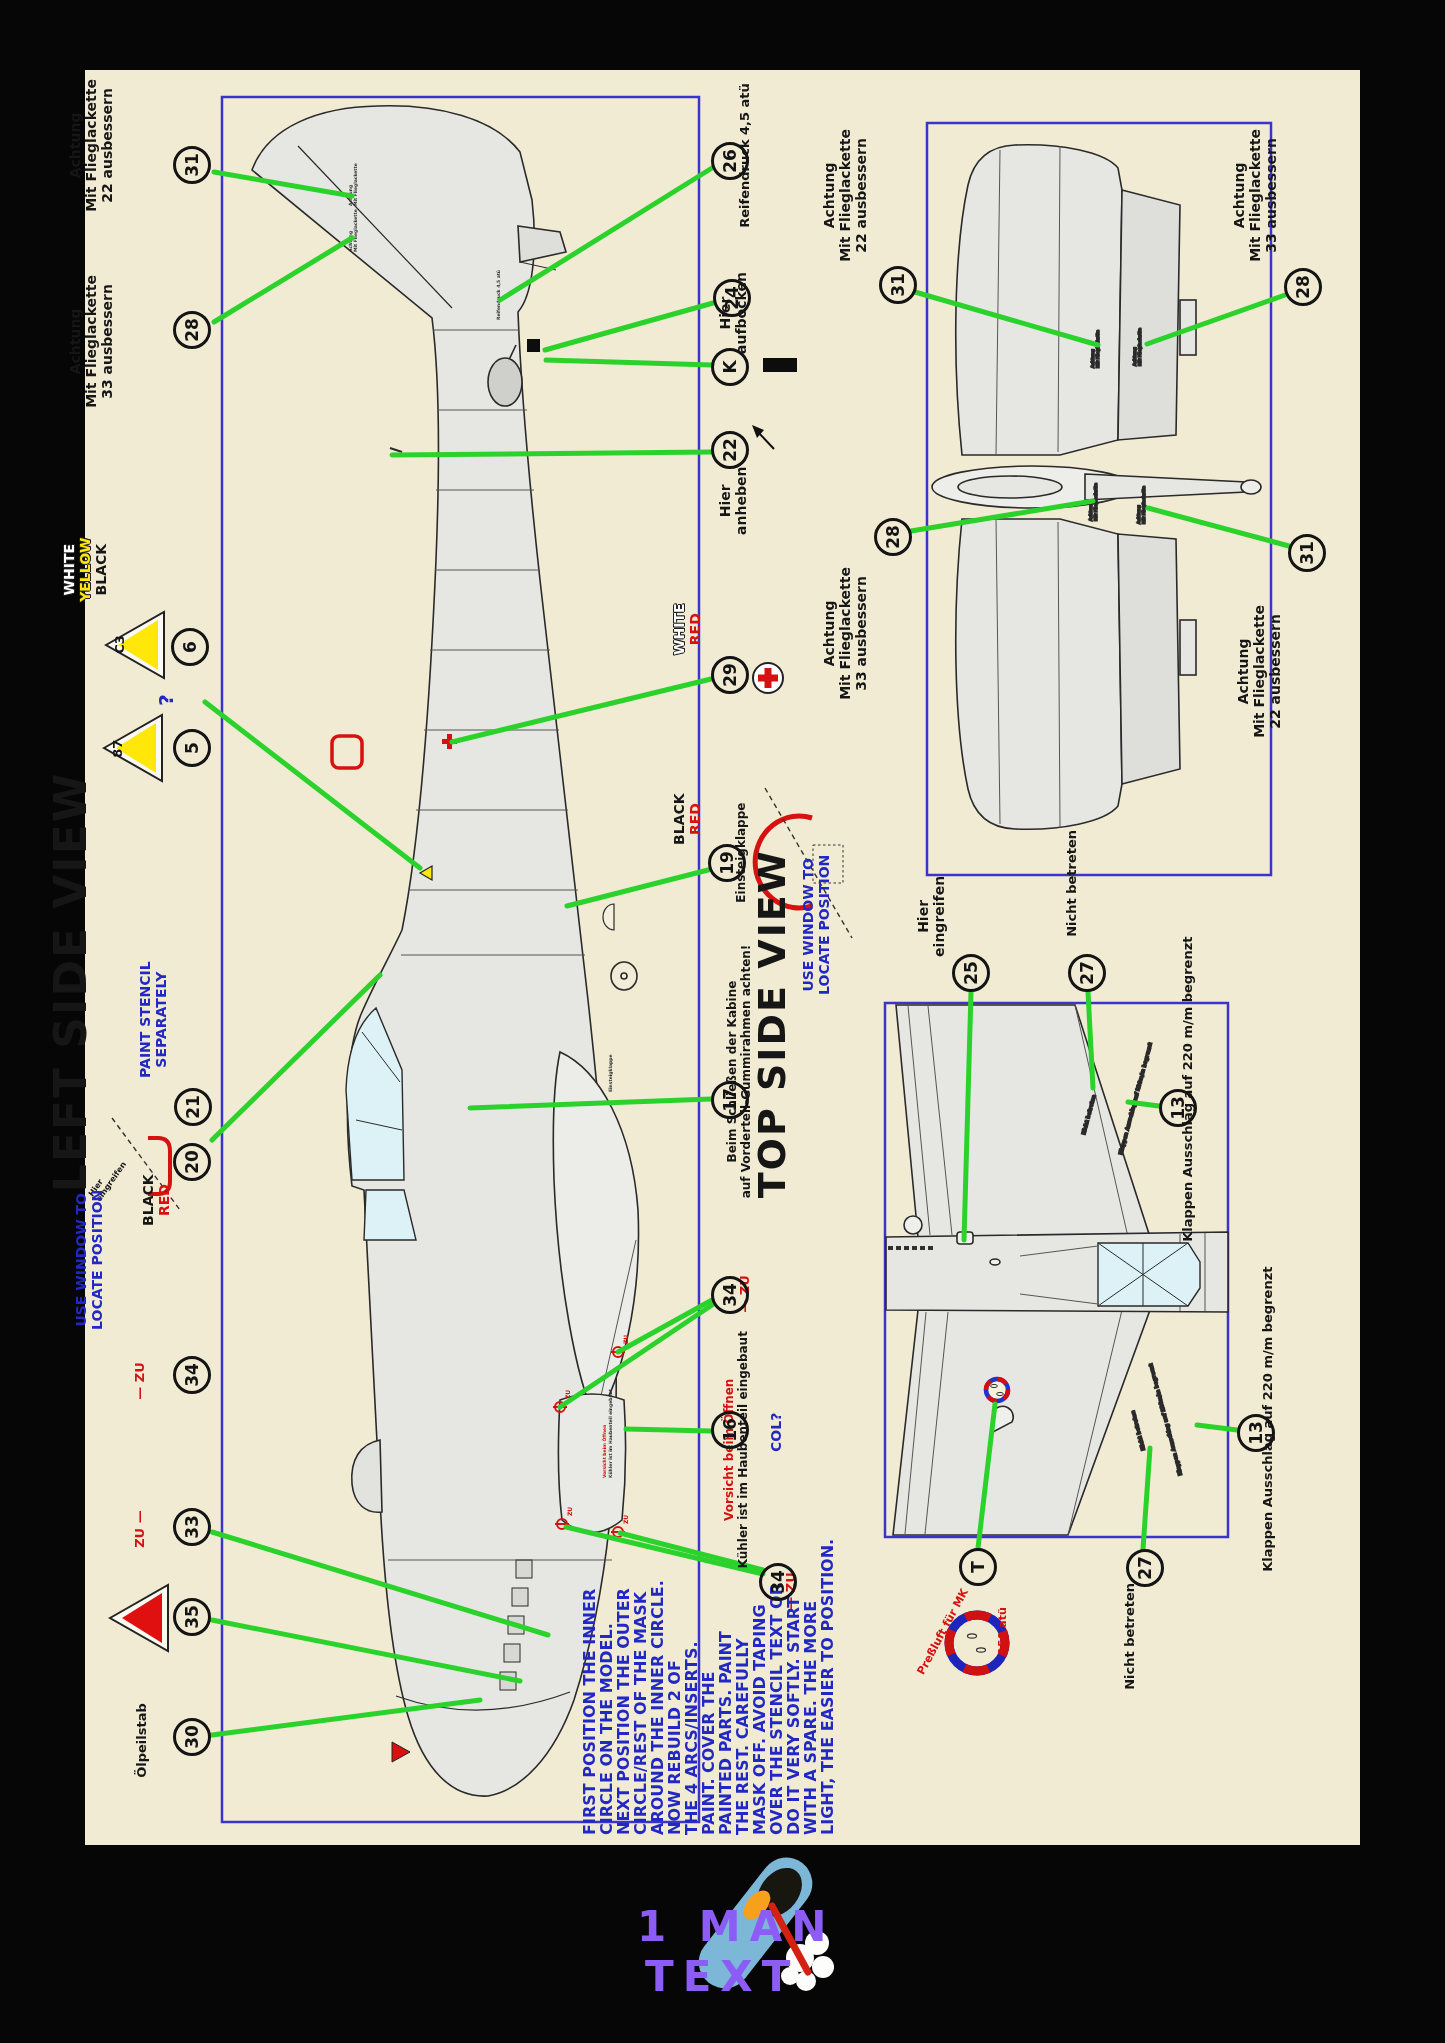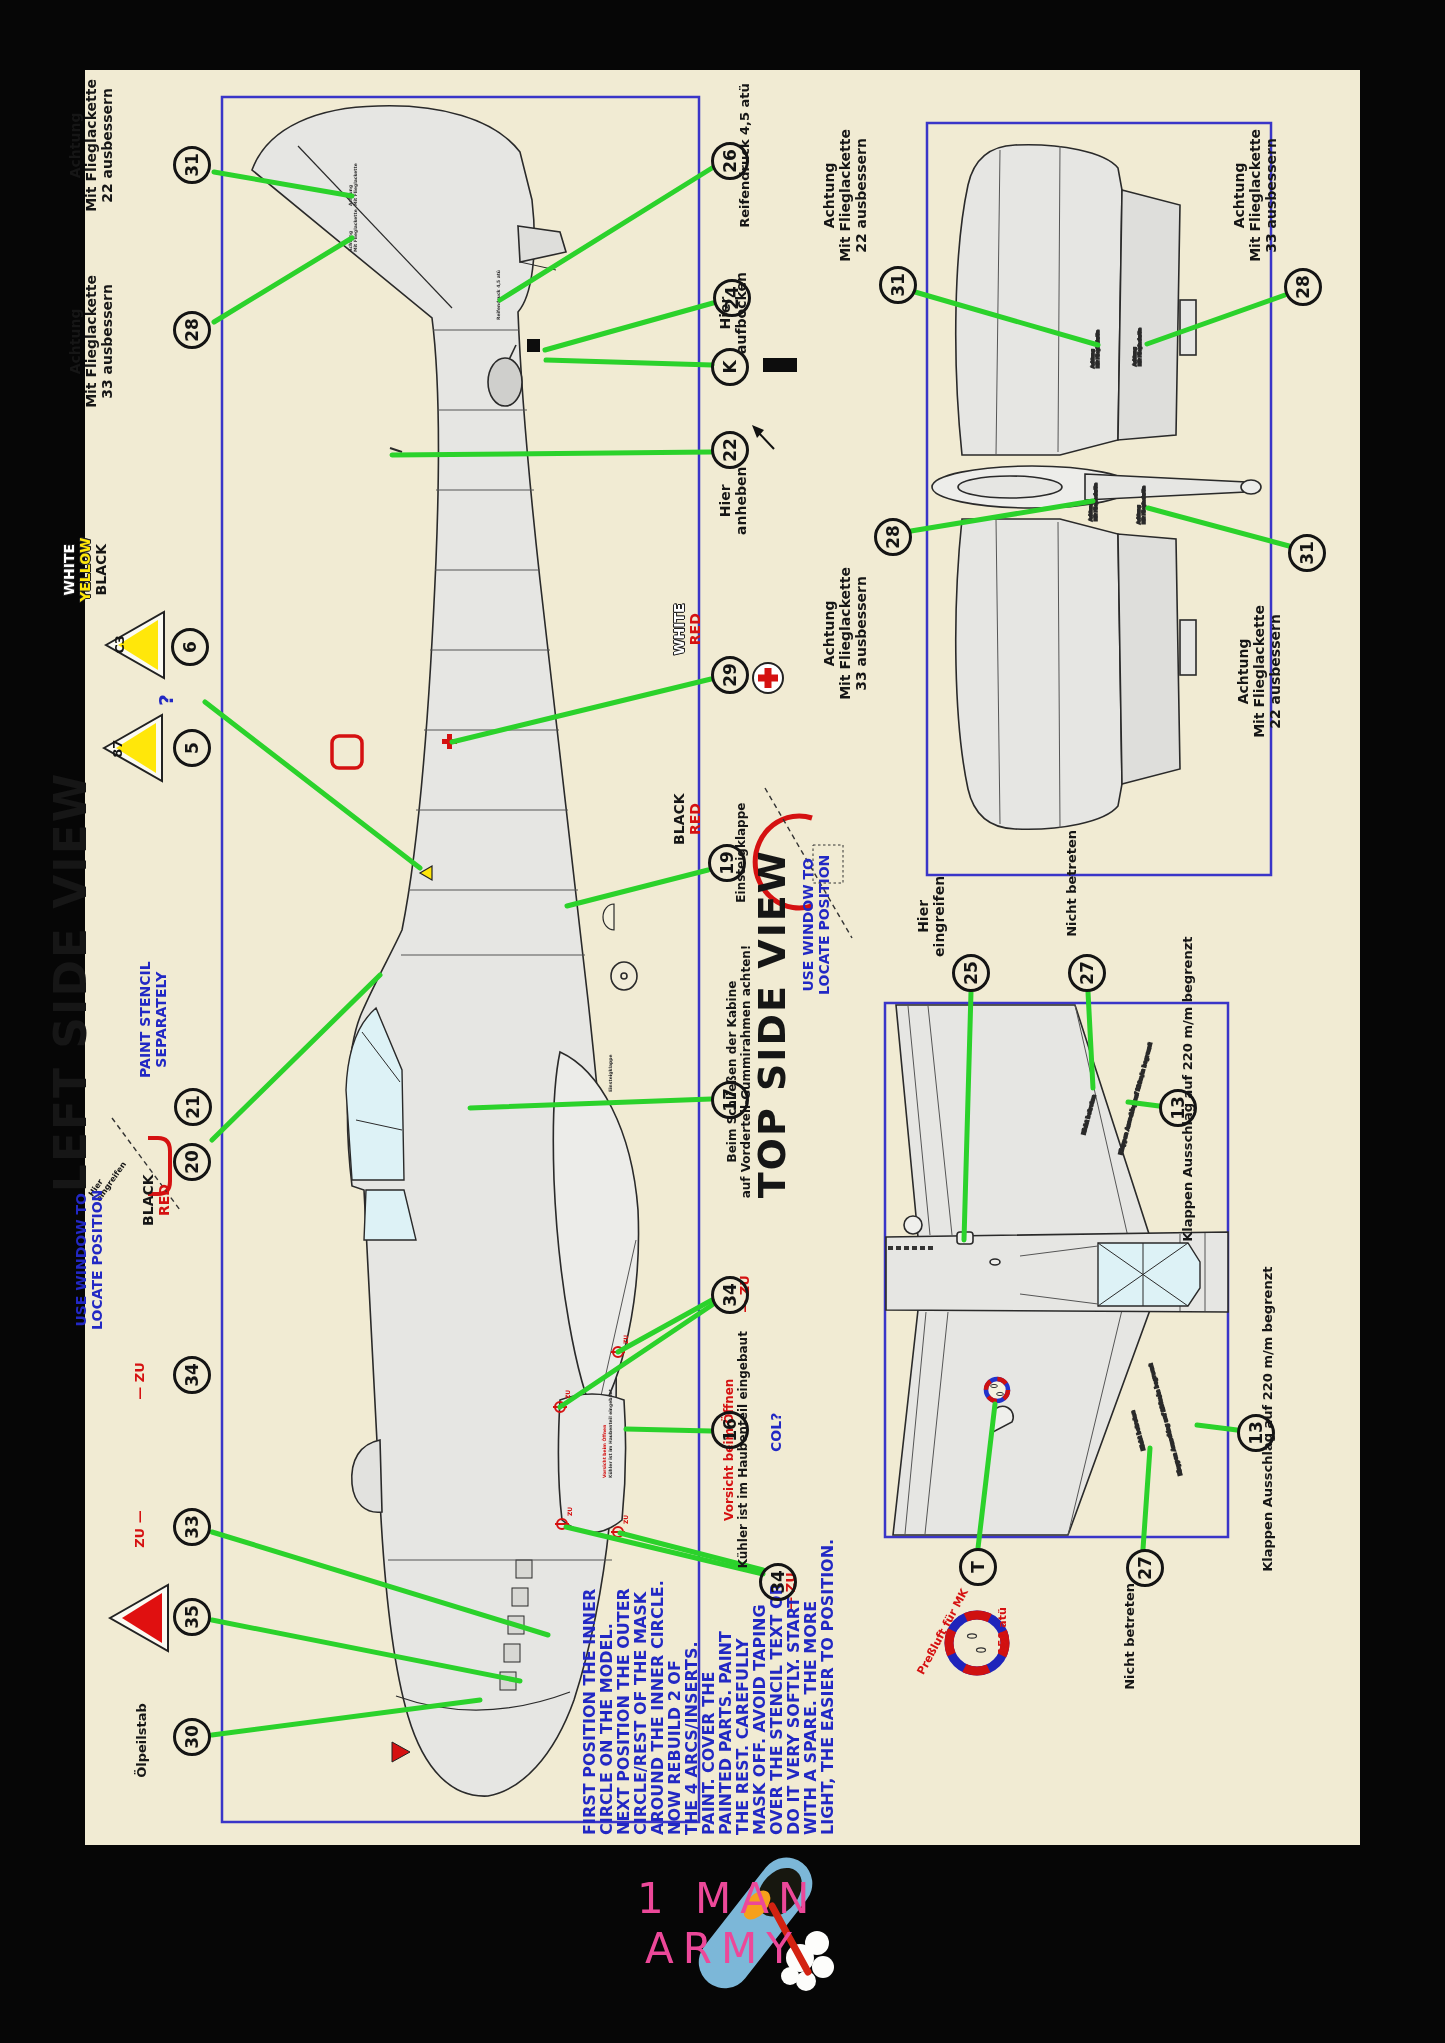--- a/index.html
+++ b/index.html
@@ -19,22 +19,22 @@
   .wout{color:#ffffff;text-shadow:-1px 0 #222,1px 0 #222,0 -1px #222,0 1px #222,-1px -1px #222,1px 1px #222;}
   .yout{color:#ffe70a;text-shadow:-1px 0 #222,1px 0 #222,0 -1px #222,0 1px #222,-1px -1px #222,1px 1px #222;}
   .co{position:absolute;z-index:3;width:32px;height:32px;border:3px solid #141414;border-radius:50%;
       display:flex;align-items:center;justify-content:center;box-sizing:content-box;}
   .co span{transform:rotate(-90deg);font-weight:700;font-size:17px;color:#141414;}
   .bar{position:absolute;z-index:3;background:#0d0d0d;}
   .diag{position:absolute;transform-origin:left bottom;transform:rotate(-55deg);white-space:nowrap;
         font-weight:700;color:#161616;line-height:1.1;z-index:3;}
   .press{position:absolute;transform-origin:left bottom;transform:rotate(-62deg);white-space:nowrap;
         font-weight:700;z-index:3;}
-  .logo-text{position:absolute;z-index:4;color:#ec4899;font-weight:400;font-size:42px;
-        letter-spacing:9px;line-height:1.0;}
+  .logo-text{position:absolute;z-index:4;color:#8b5cf6;font-weight:700;font-size:42px;
+        letter-spacing:9px;line-height:1.0;margin-top:28px;}
 </style>
 </head>
 <body>
 
 <div class="page"></div>
 
 <svg class="overlay" width="1445" height="2043" viewBox="0 0 1445 2043">
 
   <g>
     <rect x="222" y="97" width="477" height="1725" fill="none" stroke="#3a35c8" stroke-width="2.5"></rect>
@@ -599,13 +599,13 @@
     <span>T</span>
   </div>
 <div class="co" style="left:1126px;top:1549px">
     <span>27</span>
   </div>
 <div class="co" style="left:1237px;top:1414px">
     <span>13</span>
   </div>
 
 <div class="logo-text" style="left:637px;top:1878px">1 MAN</div>
-<div class="logo-text" style="left:645px;top:1928px">ARMY</div>
+<div class="logo-text" style="left:645px;top:1928px">TEXT</div>
 
 </body></html>

